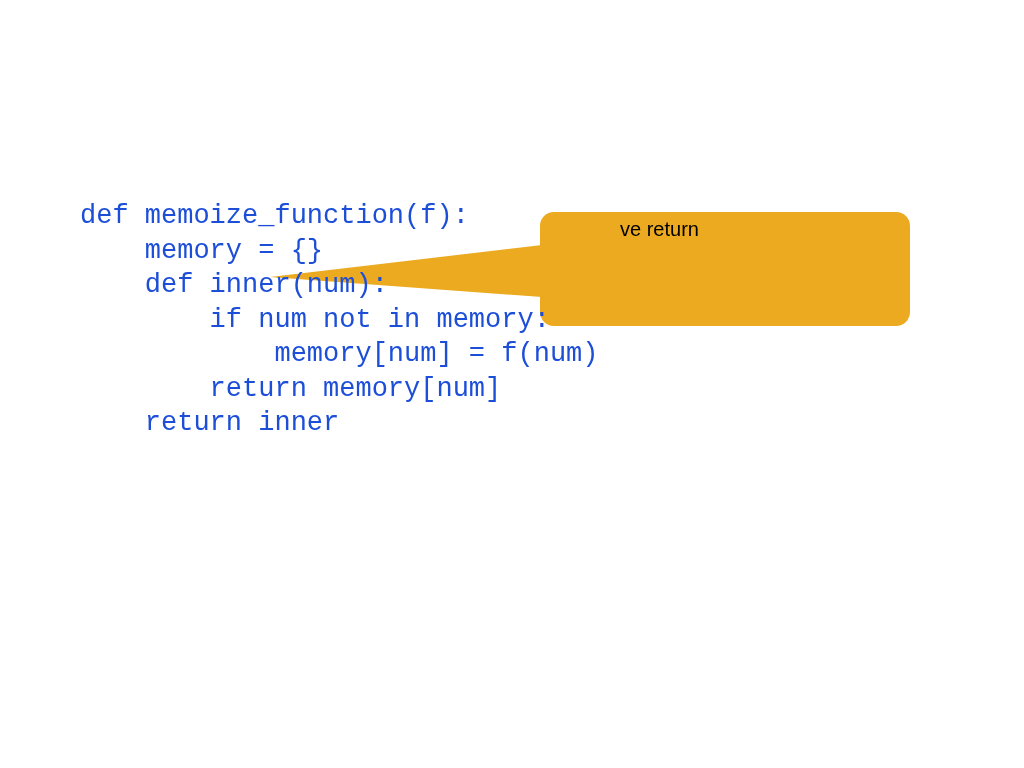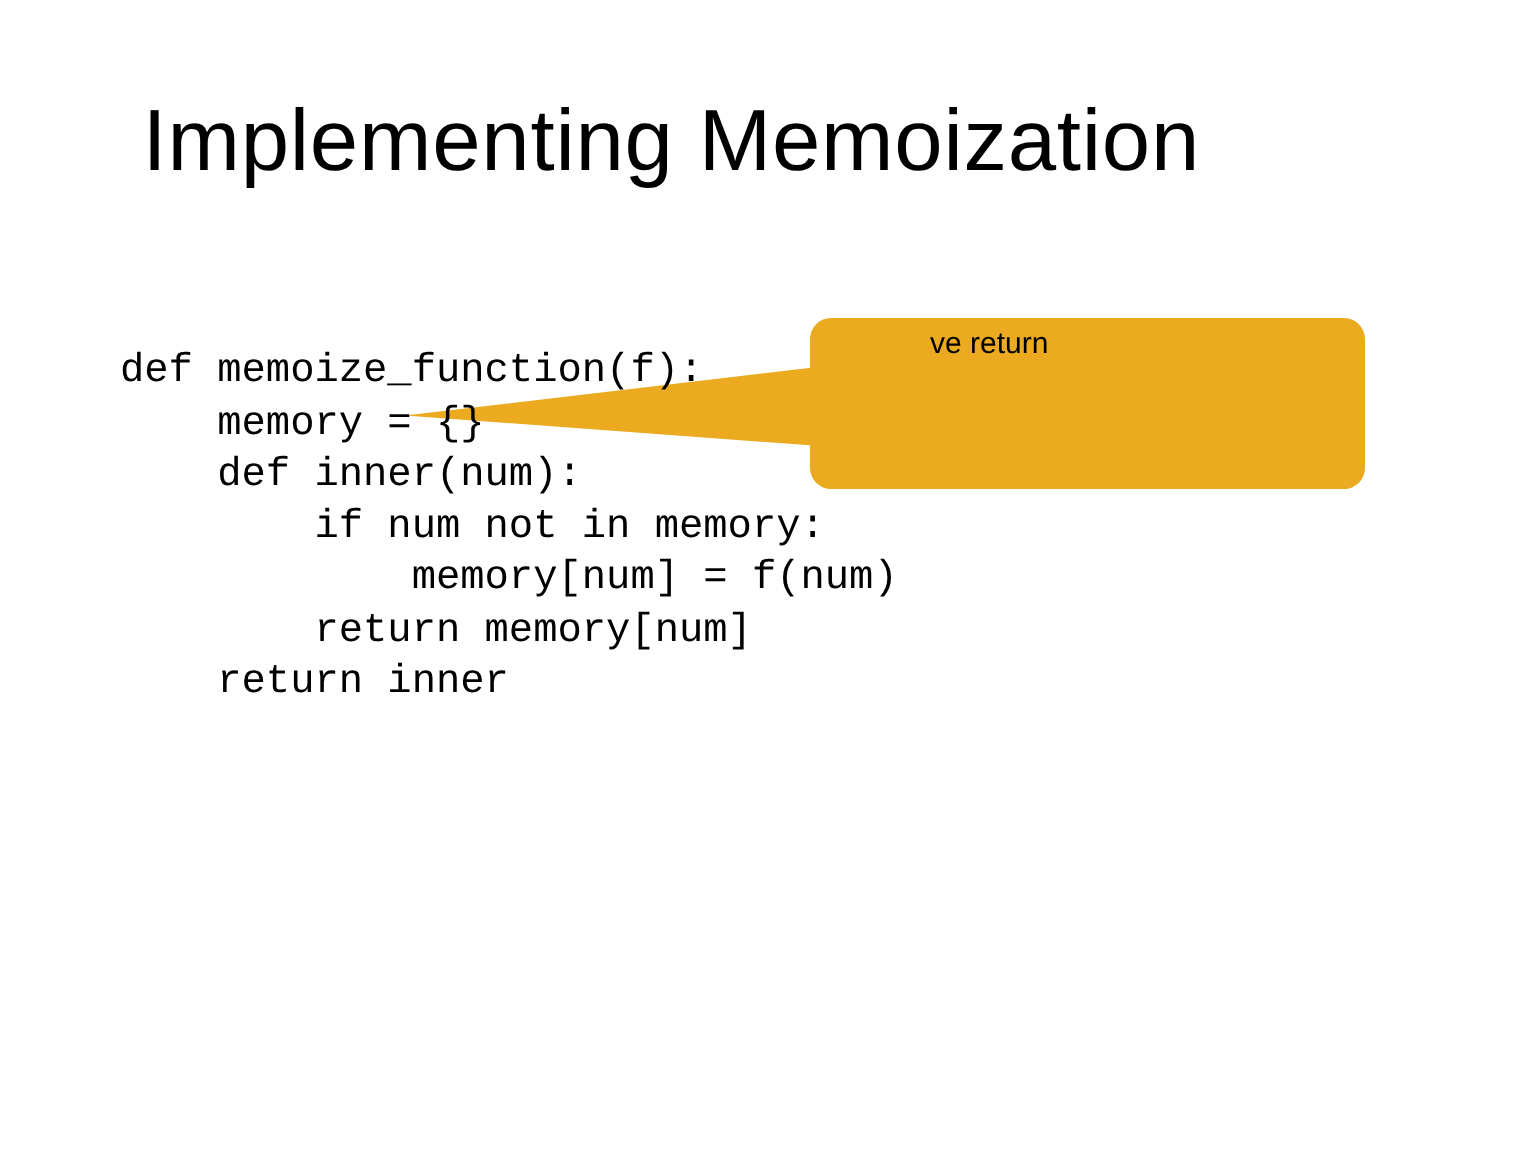--- a/index.html
+++ b/index.html
@@ -9,26 +9,26 @@
     position: absolute;
     top: 60px;
     left: 95px;
     font-size: 58px;
     font-weight: 400;
     color: #000;
     letter-spacing: 0.5px;
   }
   .code-block {
     position: absolute;
-    top: 231px;
+    top: 199px;
     left: 80px;
     font-family: "Courier New", Courier, monospace;
     font-size: 27px;
     line-height: 1.28;
-    color: #000000;
+    color: #1d4ed8;
     white-space: pre;
     z-index: 2;
   }
   .callout {
     position: absolute;
     top: 212px;
     left: 540px;
     width: 370px;
     height: 96px;
     z-index: 1;
@@ -53,21 +53,20 @@
   }
   .callout-tail {
     position: absolute;
   }
 </style>
 </head>
 <body>
 
 <div class="slide">
 
-  <div class="title">Implementing Memoization</div>
 
   <div class="callout">
     <div class="callout-body"></div>
     <svg class="callout-tail" width="560" height="120" viewBox="0 0 560 120" style="left:-270px; top:10px; position:absolute;">
       <polygon points="0,55 340,15 340,80" fill="#ebaa1f"></polygon>
     </svg>
     <div class="callout-text">ve return</div>
   </div>
 
   <div class="code-block">def memoize_function(f):

